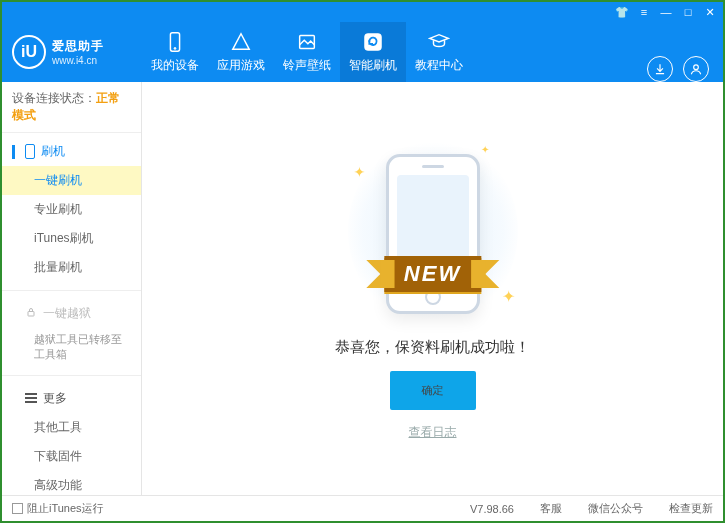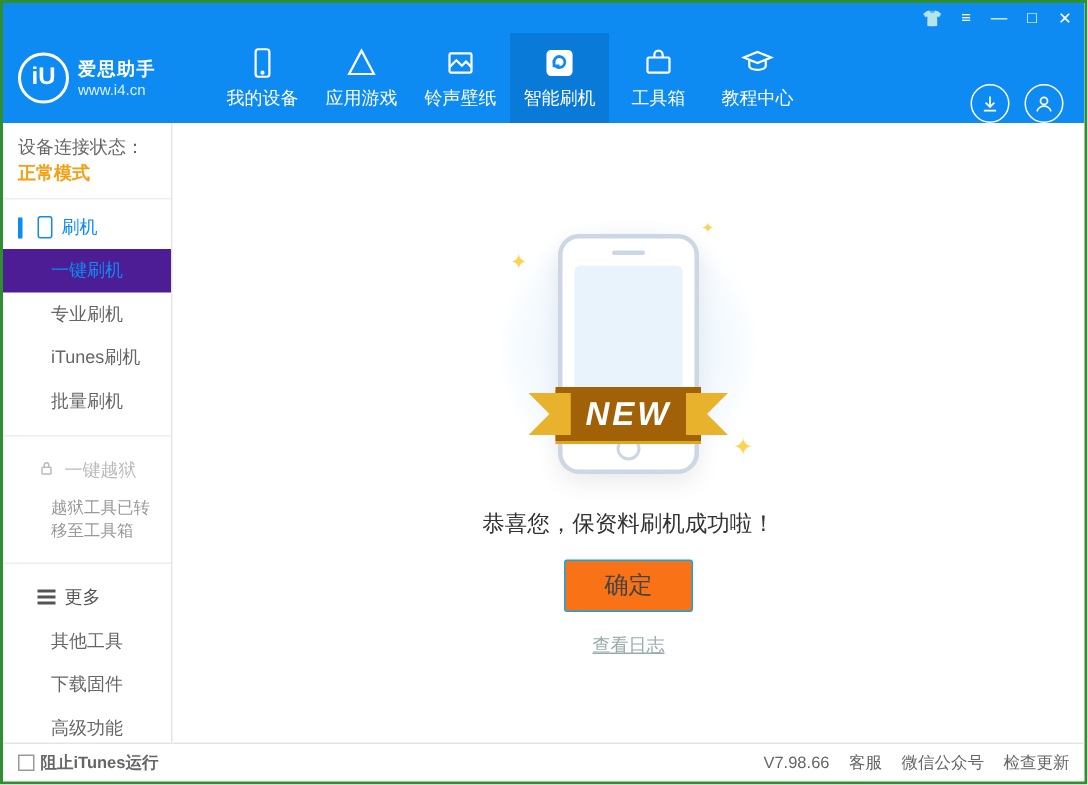--- a/index.html
+++ b/index.html
@@ -16,57 +16,57 @@
 .brand-url { font-size: 10px; opacity: 0.85; }
 .nav { display: flex; flex: 1; height: 60px; }
 .nav-item { width: 66px; display: flex; flex-direction: column; align-items: center; justify-content: center; gap: 4px; font-size: 12px; cursor: pointer; }
 .nav-item.active { background: #0a7ad8; }
 .nav-ico { width: 22px; height: 22px; display: flex; align-items: center; justify-content: center; }
 .nav-ico svg { width: 22px; height: 22px; fill: #fff; stroke: #fff; }
 .header-right { display: flex; align-items: center; gap: 10px; padding-right: 14px; }
 .circ-btn { width: 26px; height: 26px; border: 1.5px solid #fff; border-radius: 50%; display: flex; align-items: center; justify-content: center; cursor: pointer; }
 .circ-btn svg { width: 14px; height: 14px; fill: none; stroke: #fff; stroke-width: 2; }
 .body { flex: 1; display: flex; overflow: hidden; }
-.sidebar { width: 113px; border-right: 1px solid #e5e5e5; display: flex; flex-direction: column; font-size: 12px; }
+.sidebar { width: 140px; border-right: 1px solid #e5e5e5; display: flex; flex-direction: column; font-size: 12px; }
 .conn-status { padding: 8px 10px; color: #666; border-bottom: 1px solid #eee; }
 .conn-status .val { color: #f3a012; font-weight: bold; }
 .side-section { padding: 4px 0; }
 .side-head { display: flex; align-items: center; padding: 6px 10px; color: #555; gap: 6px; }
 .side-head.active { color: #0d8bf2; }
 .side-head .bar { width: 3px; height: 14px; background: transparent; margin-right: 4px; }
 .side-head.active .bar { background: #0d8bf2; }
 .side-head.disabled { color: #bbb; align-items: center; }
 .side-list { }
 .side-item { padding: 6px 10px 6px 32px; color: #666; cursor: pointer; }
-.side-item.active { background: #4c1d95; color: #0d8bf2; }
+.side-item.active { background: #fef9c3; color: #0d8bf2; }
 .side-note { padding: 4px 10px 4px 32px; color: #999; font-size: 11px; line-height: 1.4; }
 .side-sep { border-top: 1px solid #eee; margin: 4px 0; }
 .main { flex: 1; display: flex; flex-direction: column; align-items: center; justify-content: center; position: relative; padding: 20px; }
 .illus { width: 170px; height: 190px; position: relative; margin-bottom: 12px; }
 .phone { position: absolute; left: 50%; top: 18px; transform: translateX(-50%); width: 94px; height: 160px; background: #fff; border: 3px solid #cdd7e3; border-radius: 14px; box-shadow: 0 6px 16px rgba(0,0,0,0.08); }
 .phone::before { content: ""; position: absolute; top: 8px; left: 50%; transform: translateX(-50%); width: 22px; height: 3px; background: #cdd7e3; border-radius: 2px; }
 .phone::after { content: ""; position: absolute; bottom: 6px; left: 50%; transform: translateX(-50%); width: 12px; height: 12px; border: 2px solid #cdd7e3; border-radius: 50%; }
 .screen { position: absolute; top: 18px; left: 8px; right: 8px; bottom: 24px; background: #e9f3fc; border-radius: 4px; }
 .halo { position: absolute; inset: 0; border-radius: 50%; background: radial-gradient(circle, rgba(13,139,242,0.10) 0%, rgba(13,139,242,0.04) 55%, rgba(255,255,255,0) 70%); }
 .ribbon { position: absolute; left: 50%; bottom: 34px; transform: translateX(-50%); background: #a16207; color: #fff; font-weight: 900; font-size: 22px; letter-spacing: 2px; padding: 5px 20px; font-style: italic; box-shadow: 0 2px 0 #e0a61f; }
 .ribbon::before, .ribbon::after { content: ""; position: absolute; top: 4px; width: 0; height: 0; border: 14px solid #e8b22d; }
 .ribbon::before { left: -18px; border-left-color: transparent; }
 .ribbon::after { right: -18px; border-right-color: transparent; }
 .sparkle { position: absolute; color: #ffd257; font-size: 14px; }
 .sp1 { top: 28px; left: 6px; }
 .sp2 { top: 8px; right: 28px; font-size: 10px; }
 .sp3 { bottom: 20px; right: 2px; font-size: 16px; }
 .msg { font-size: 15px; color: #333; margin-bottom: 14px; }
-.ok-btn { border: 1px solid #0ea5e9; background: #f97316; padding: 6px 26px; font-size: 16px; color: #444; cursor: pointer; border-radius: 2px; }
+.ok-btn { border: 6px solid #0ea5e9; background: #0ea5e9; padding: 6px 26px; font-size: 11px; color: #444; cursor: pointer; border-radius: 2px; }
 .log-link { margin-top: 14px; color: #9aa; text-decoration: underline; font-size: 12px; cursor: pointer; }
 .footer { height: 26px; border-top: 1px solid #e5e5e5; display: flex; align-items: center; padding: 0 10px; font-size: 11px; color: #666; }
-.footer .chk-plain { display: flex; align-items: center; gap: 4px; cursor: pointer; font-weight: bold; }
+.footer .chk-plain { display: flex; align-items: center; gap: 4px; cursor: pointer; }
 .footer .chk-plain .box { width: 11px; height: 11px; border: 1px solid #999; }
 .footer-spacer { flex: 1; }
-.footer .seg { margin-left: 13px; cursor: pointer; }
+.footer .seg { margin-left: 26px; cursor: pointer; }
 .list-ico { width: 12px; height: 10px; display: inline-flex; flex-direction: column; justify-content: space-between; }
 .list-ico span { height: 2px; background: currentColor; display: block; }
 </style>
 </head>
 <body>
 
 <div class="window">
 
   <div class="header">
     <div class="titlebar">
@@ -113,29 +113,20 @@
         </div>
         <div class="nav-item active">
           <span class="nav-ico">
               <svg viewBox="0 0 24 24">
                 <rect x="3" y="3" width="18" height="18" rx="3" fill="#fff"></rect>
                 <path d="M8 12a4 4 0 1 1 1 2" stroke="#0d8bf2" fill="none" stroke-width="2"></path>
                 <path d="M8 10v4h4" stroke="#0d8bf2" fill="none" stroke-width="2"></path>
               </svg>
             </span>
           <span>智能刷机</span>
-        </div>
-        <div class="nav-item">
-          <span class="nav-ico">
-              <svg viewBox="0 0 24 24">
-                <rect x="4" y="8" width="16" height="11" rx="1" fill="none" stroke-width="1.6"></rect>
-                <path d="M9 8V6a3 3 0 0 1 6 0v2" fill="none" stroke-width="1.6"></path>
-              </svg>
-            </span>
-          <span>工具箱</span>
         </div>
         <div class="nav-item">
           <span class="nav-ico">
               <svg viewBox="0 0 24 24">
                 <path d="M2 8l10-4 10 4-10 4z" fill="none" stroke-width="1.6"></path>
                 <path d="M6 10v4c0 2 3 3 6 3s6-1 6-3v-4" fill="none" stroke-width="1.6"></path>
               </svg>
             </span>
           <span>教程中心</span>
         </div>

